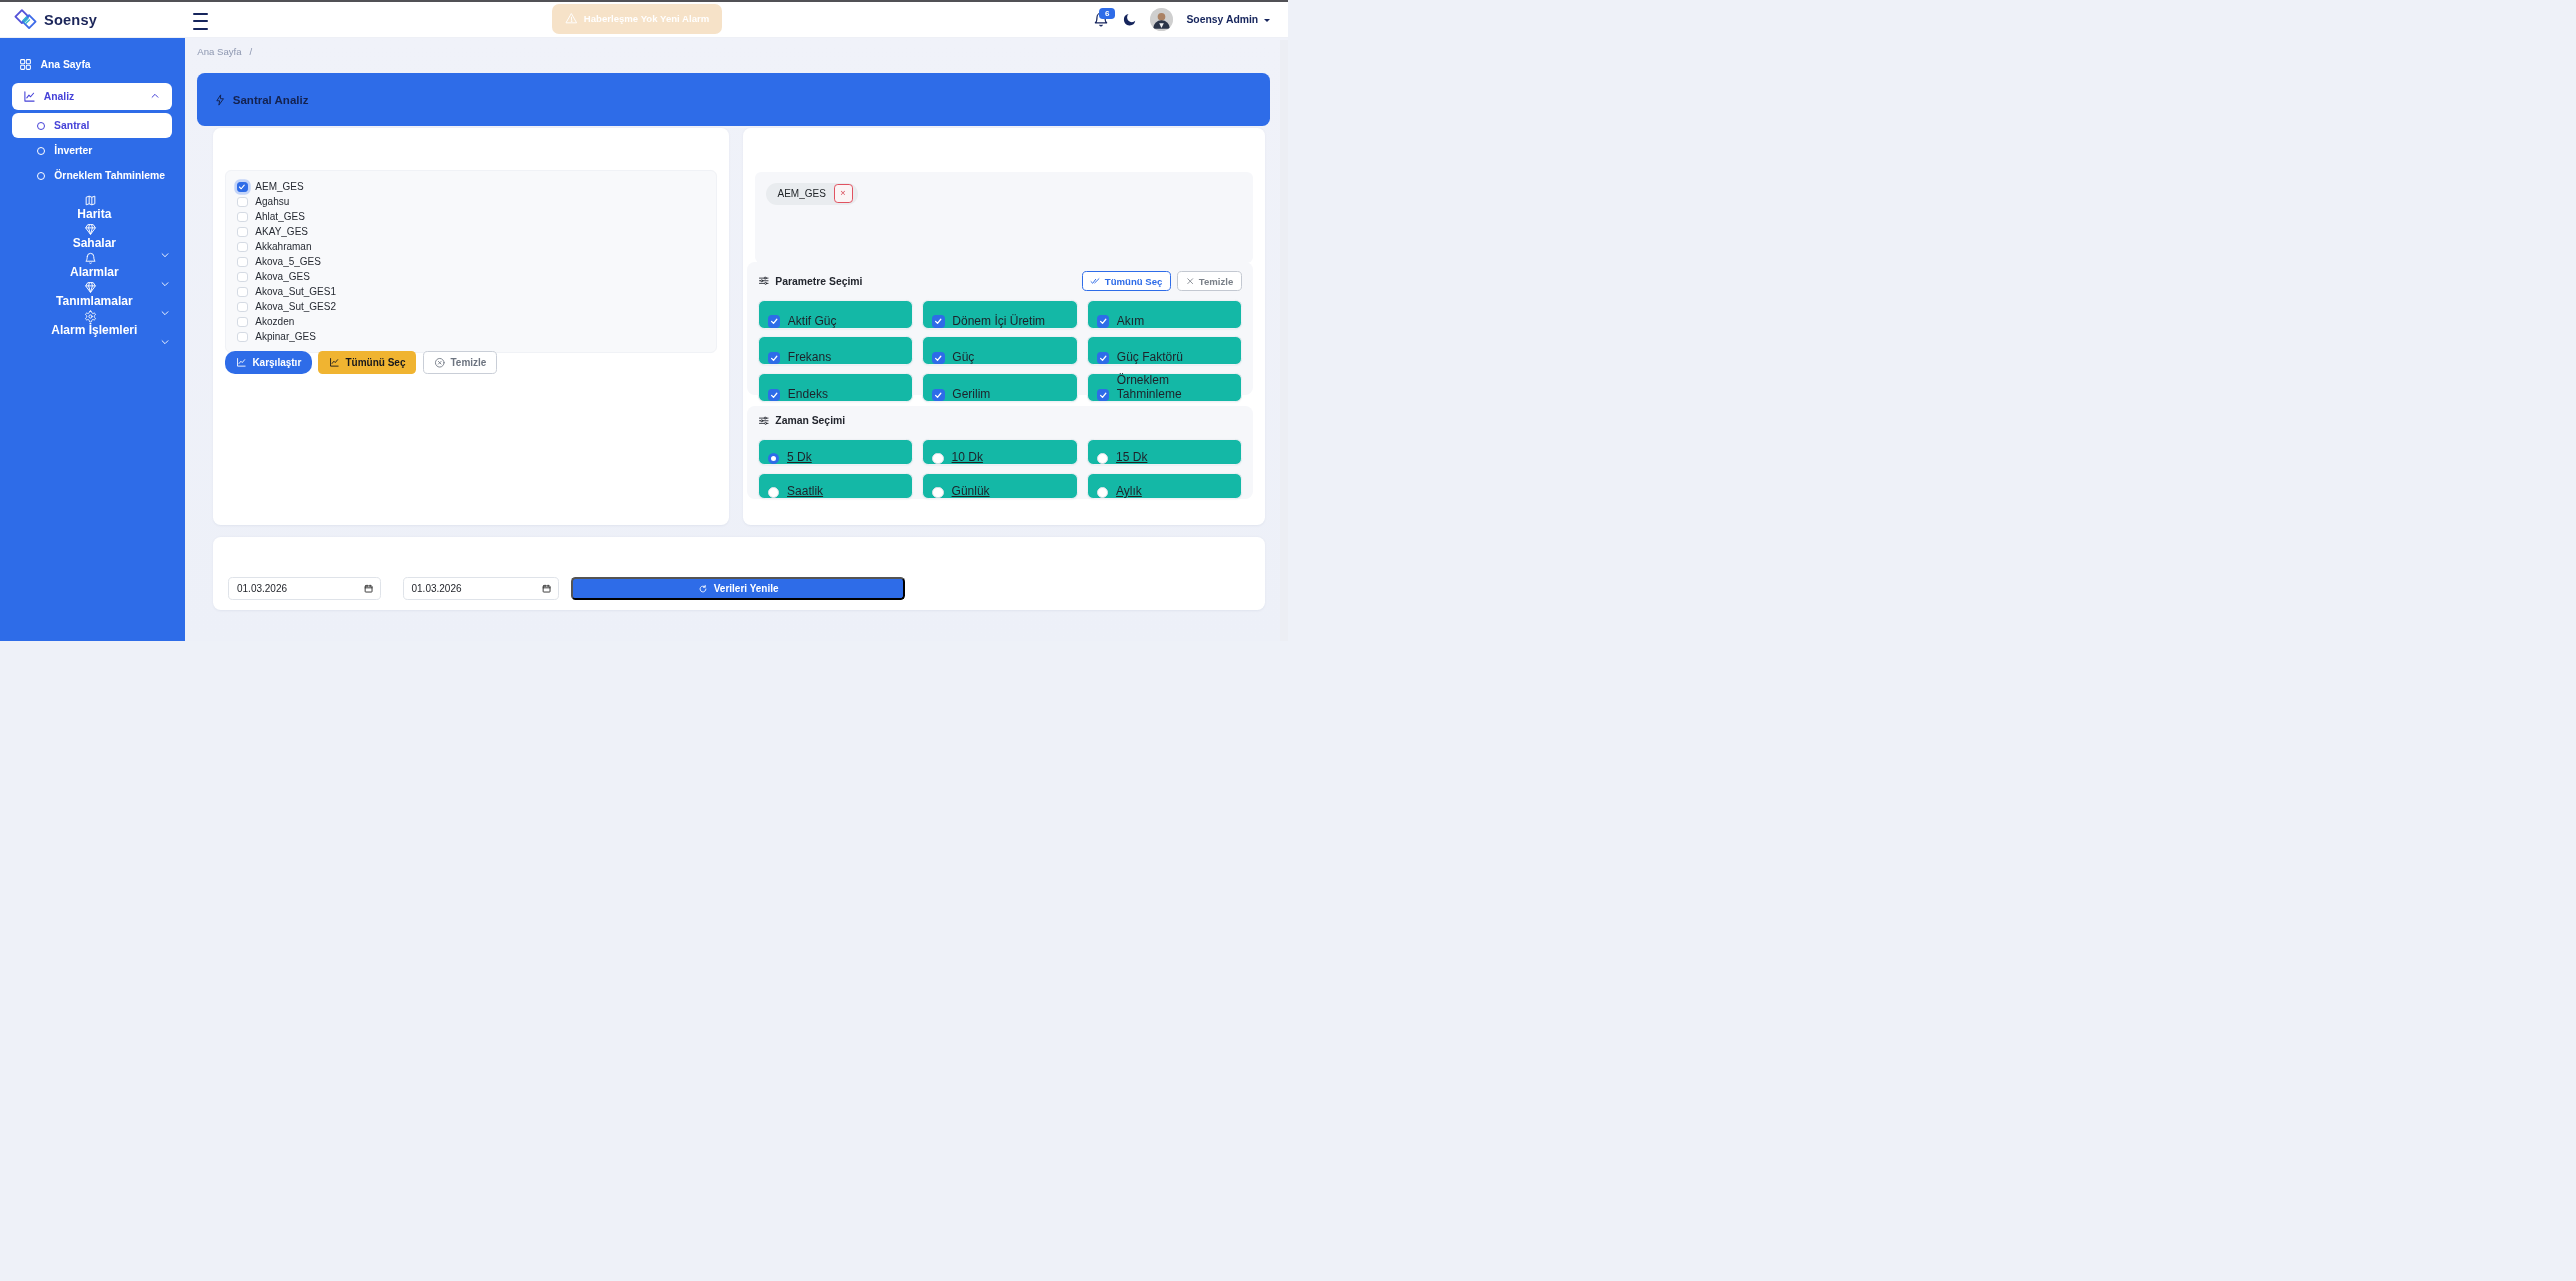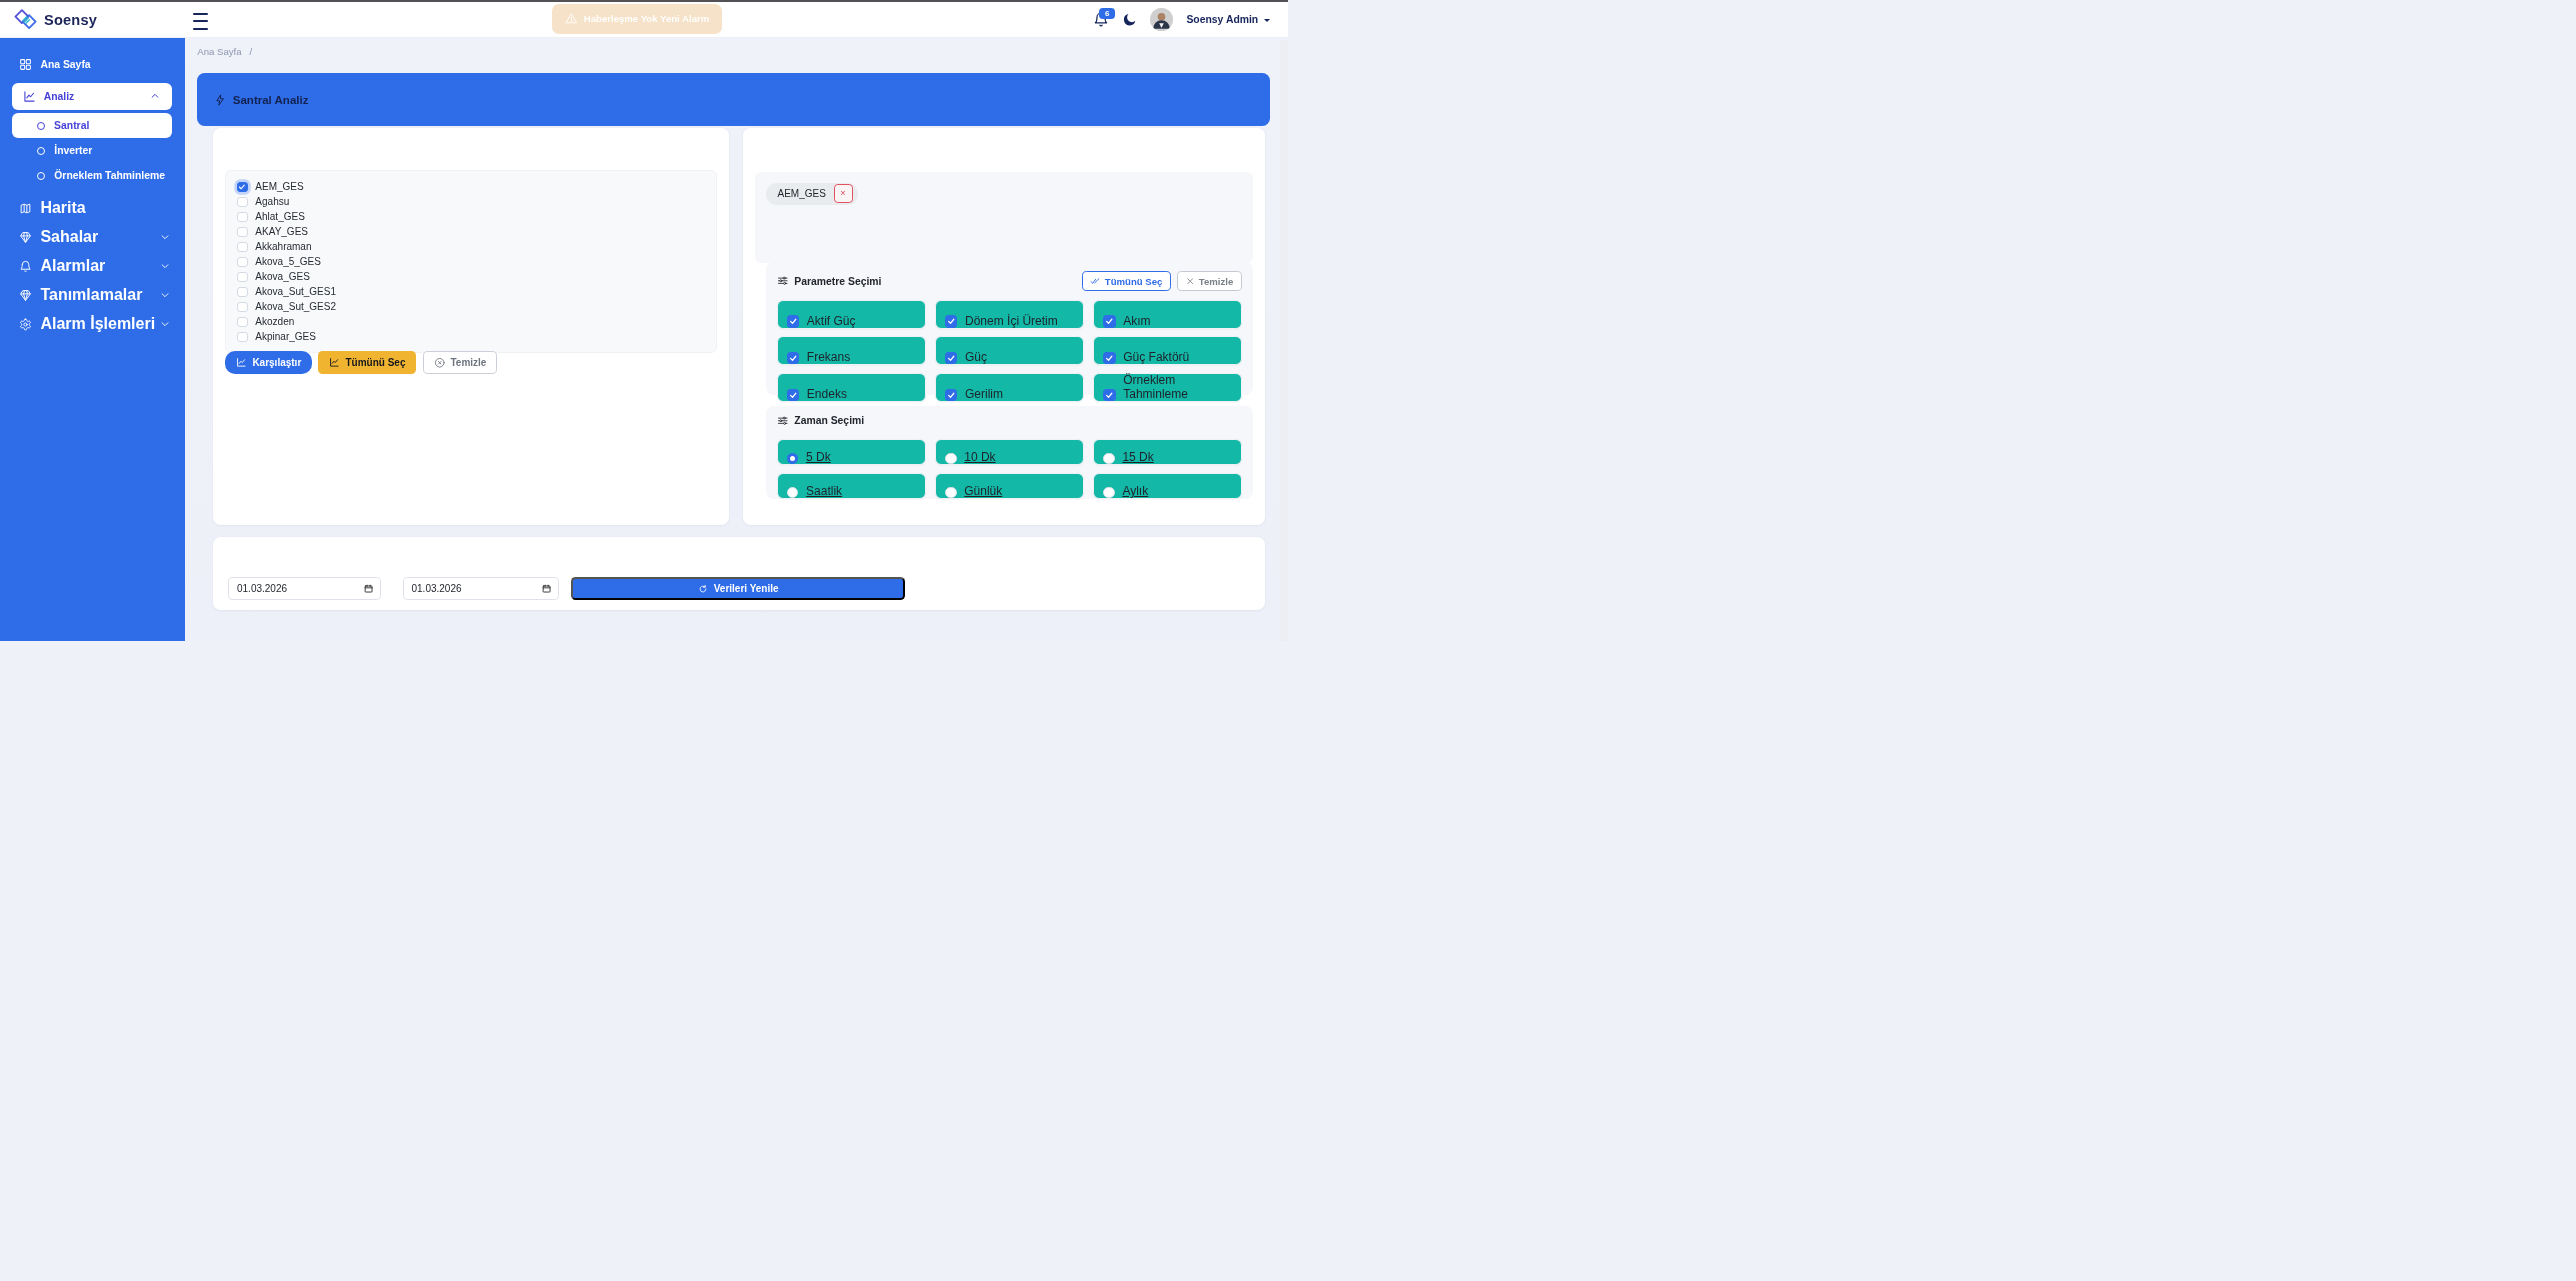--- a/index.html
+++ b/index.html
@@ -21,21 +21,21 @@
   .hdr-right{position:absolute;right:18.4px;top:0;height:35px;display:flex;align-items:center;gap:13px;}
   .bell-wrap{position:relative;width:16px;height:17px;}
   .badge{position:absolute;top:-3.8px;right:-6.1px;min-width:13px;height:11.5px;background:#2e6ce8;color:#fff;font-size:8px;font-weight:700;border-radius:3.8px;display:flex;align-items:center;justify-content:center;padding:0 1.5px;}
   .avatar{width:23px;height:23px;border-radius:50%;overflow:hidden;background:#d8d8d8;}
   .user-name{font-size:10.4px;font-weight:700;color:#16255c;display:flex;align-items:center;gap:5.4px;cursor:pointer;}
   .caret{width:0;height:0;border-left:3.5px solid transparent;border-right:3.5px solid transparent;border-top:3.8px solid #16255c;margin-top:1.5px;}
   
   .sidebar{position:absolute;left:0;top:38px;bottom:0;width:185px;background:#2e6ce8;z-index:40;padding-top:17px;box-sizing:border-box;}
   .side-item{display:flex;align-items:center;color:#fff;font-size:10.4px;font-weight:700;padding-left:19px;height:18.4px;cursor:pointer;}
   .side-item .s-ic{margin-right:8.4px;display:flex;}
-  .side-row{display:flex;align-items:center;color:#fff;font-size:16px;font-weight:700;padding:0 15.3px 0 19px;height:29px;cursor:pointer;}
+  .side-row{display:flex;align-items:center;color:#fff;font-size:12px;font-weight:700;padding:0 15.3px 0 19px;height:29px;cursor:pointer;flex-direction:column;}
   .side-row .s-ic{margin-right:8.4px;display:flex;}
   .side-row .chev{margin-left:auto;display:flex;}
   .side-card{margin:9.2px 13px 0 12.3px;height:27px;border-radius:6.1px;background:#fff;color:#4642d8;display:flex;align-items:center;padding:0 12.3px 0 10.7px;font-size:10.4px;font-weight:700;cursor:pointer;}
   .side-card .s-ic{margin-right:7.7px;display:flex;}
   .side-card .chev{margin-left:auto;display:flex;}
   .side-card.child{margin-top:3.8px;height:25px;padding-left:24.5px;}
   .bullet{width:6.1px;height:6.1px;border-radius:50%;border:1.2px solid currentColor;margin-right:9.2px;flex:none;}
   .side-child{display:flex;align-items:center;color:#fff;font-size:10.4px;font-weight:700;padding-left:37px;height:25px;cursor:pointer;}
   .side-gap{height:5.4px;}
   
@@ -56,21 +56,21 @@
   .btn{height:23px;border-radius:4.6px;display:inline-flex;align-items:center;justify-content:center;gap:5.4px;padding:0 10px;font-size:10px;font-weight:600;cursor:pointer;box-sizing:border-box;border:0.8px solid transparent;}
   .btn-primary{background:#2e6ce8;color:#fff;border-radius:10px;}
   .btn-warning{background:#f0b431;color:#17181d;}
   .btn-outline{background:#fff;border-color:#c9ced7;color:#6d7480;}
   
   .card-selected{left:558px;top:90px;width:522px;height:397px;}
   .selected-box{position:absolute;left:12.3px;right:12.3px;top:44px;height:91px;background:#f6f7fa;border-radius:6.1px;padding:10.7px;box-sizing:border-box;}
   .tag{display:inline-flex;align-items:center;gap:7.7px;background:#e9ecef;border-radius:13px;padding:3.1px 5.4px 3.1px 11.5px;height:22px;box-sizing:border-box;}
   .tag .t-label{font-size:10px;color:#212529;}
   .tag-x{width:17px;height:17px;border:0.8px solid #e05260;border-radius:3.8px;color:#d64554;background:#fbf4f5;font-size:9.2px;display:flex;align-items:center;justify-content:center;cursor:pointer;line-height:1;}
-  .sub-card{position:absolute;left:23px;right:12.3px;background:#f6f7fa;border-radius:7.7px;padding:9.2px 10.7px;box-sizing:border-box;}
+  .sub-card{position:absolute;left:4px;right:12.3px;background:#f6f7fa;border-radius:7.7px;padding:9.2px 10.7px;box-sizing:border-box;}
   .sub-card.param{top:134px;height:133px;}
   .sub-card.zaman{top:278px;height:93px;}
   .sub-head{display:flex;align-items:center;gap:6.1px;color:#23262e;font-size:10.4px;font-weight:700;}
   .sub-head-row{display:flex;align-items:center;justify-content:space-between;}
   .mini-btns{display:flex;gap:6.1px;}
   .btn-sm{height:20px;border-radius:4.6px;display:inline-flex;align-items:center;gap:4.6px;padding:0 7.7px;font-size:9.6px;font-weight:600;background:#fff;cursor:pointer;box-sizing:border-box;}
   .btn-sm.blue{border:0.8px solid #2e6ce8;color:#2e6ce8;}
   .btn-sm.gray{border:0.8px solid #c3c8d1;color:#7a8088;}
   .grid3{display:grid;grid-template-columns:repeat(3,1fr);gap:7.7px 9.2px;margin-top:8.4px;}
   .cell{background:#14b8a6;border:0.8px solid #eff1f5;box-shadow:0 0.8px 1.5px rgba(25,39,80,.04);border-radius:6.1px;height:27px;display:flex;align-items:flex-end;gap:7.7px;padding:0 9.2px;font-size:12px;color:#1e222a;cursor:pointer;}

